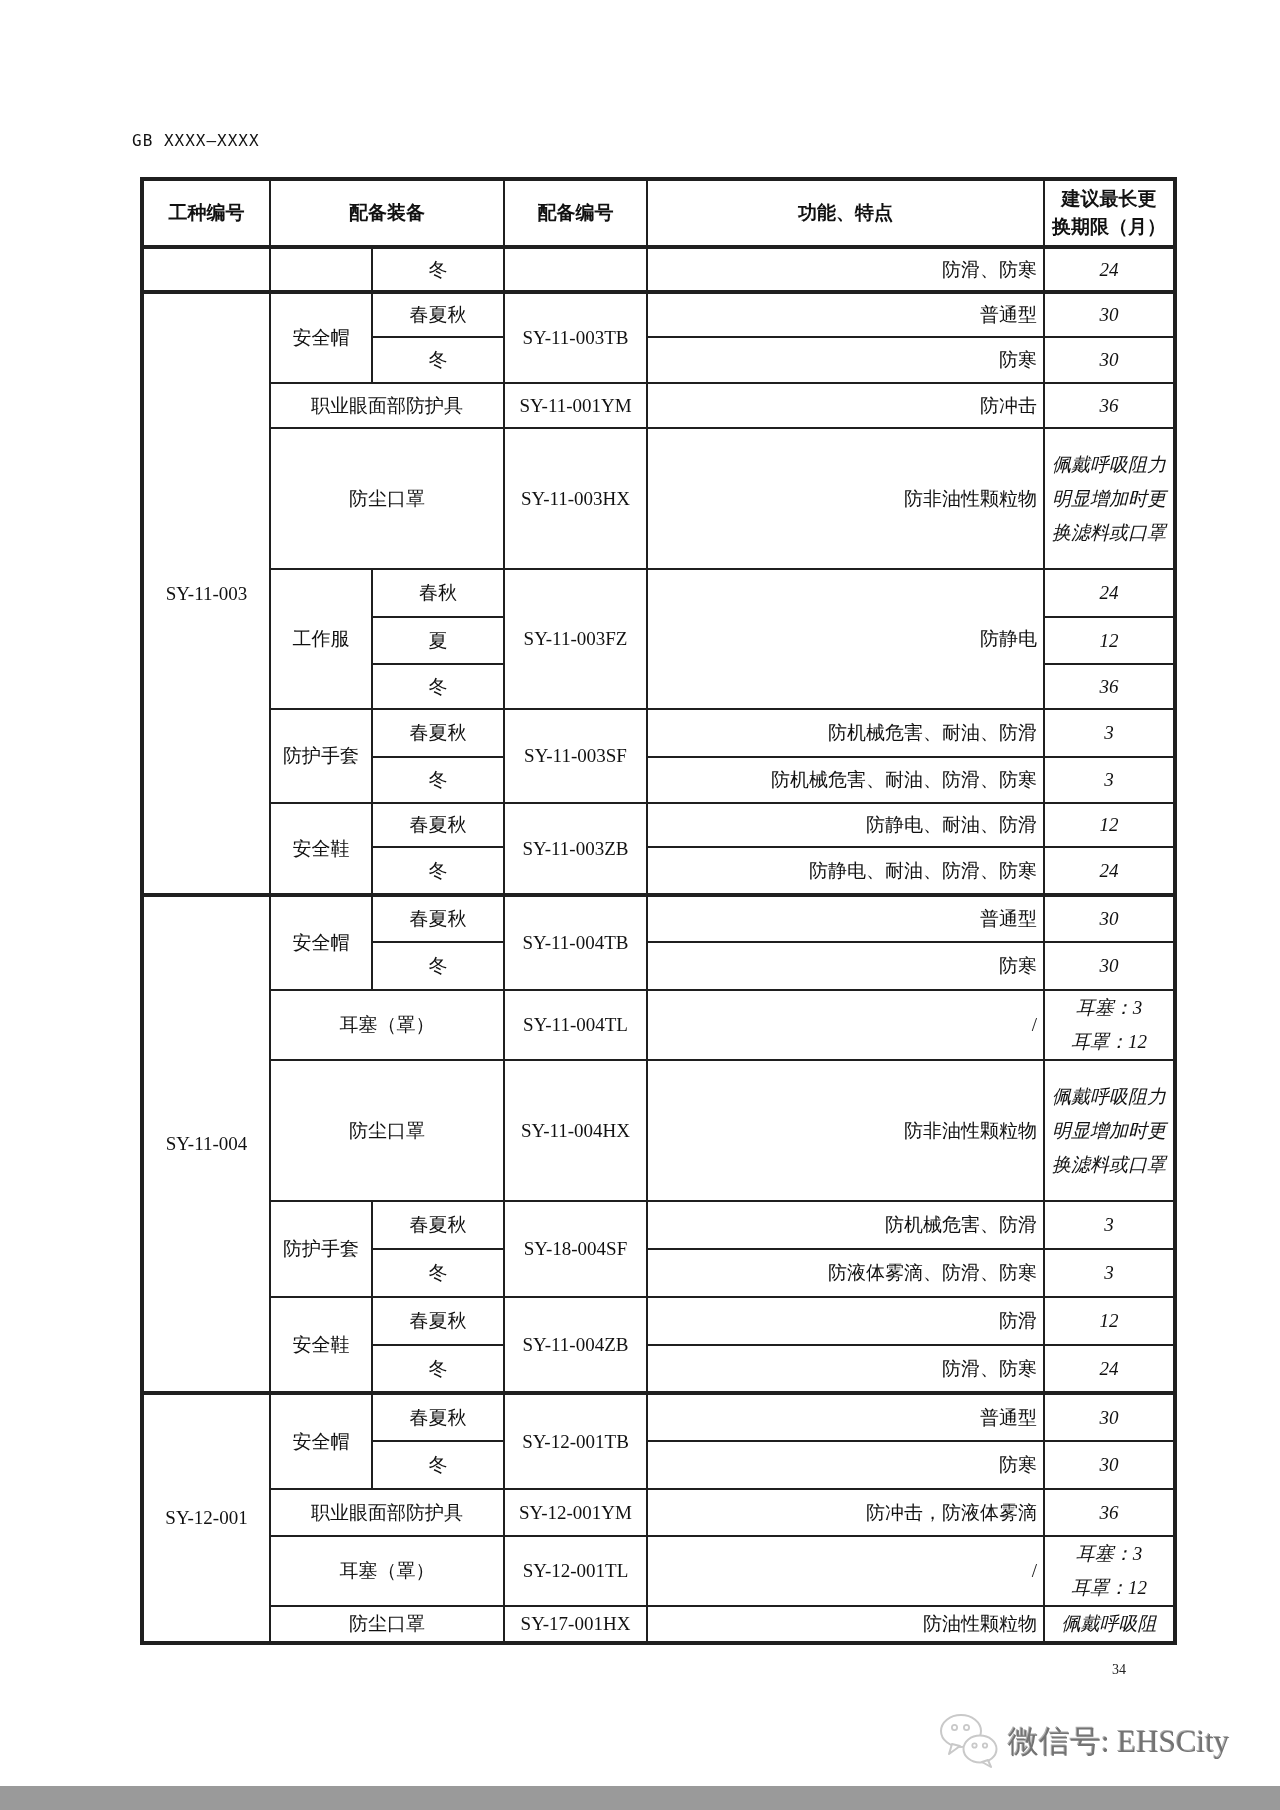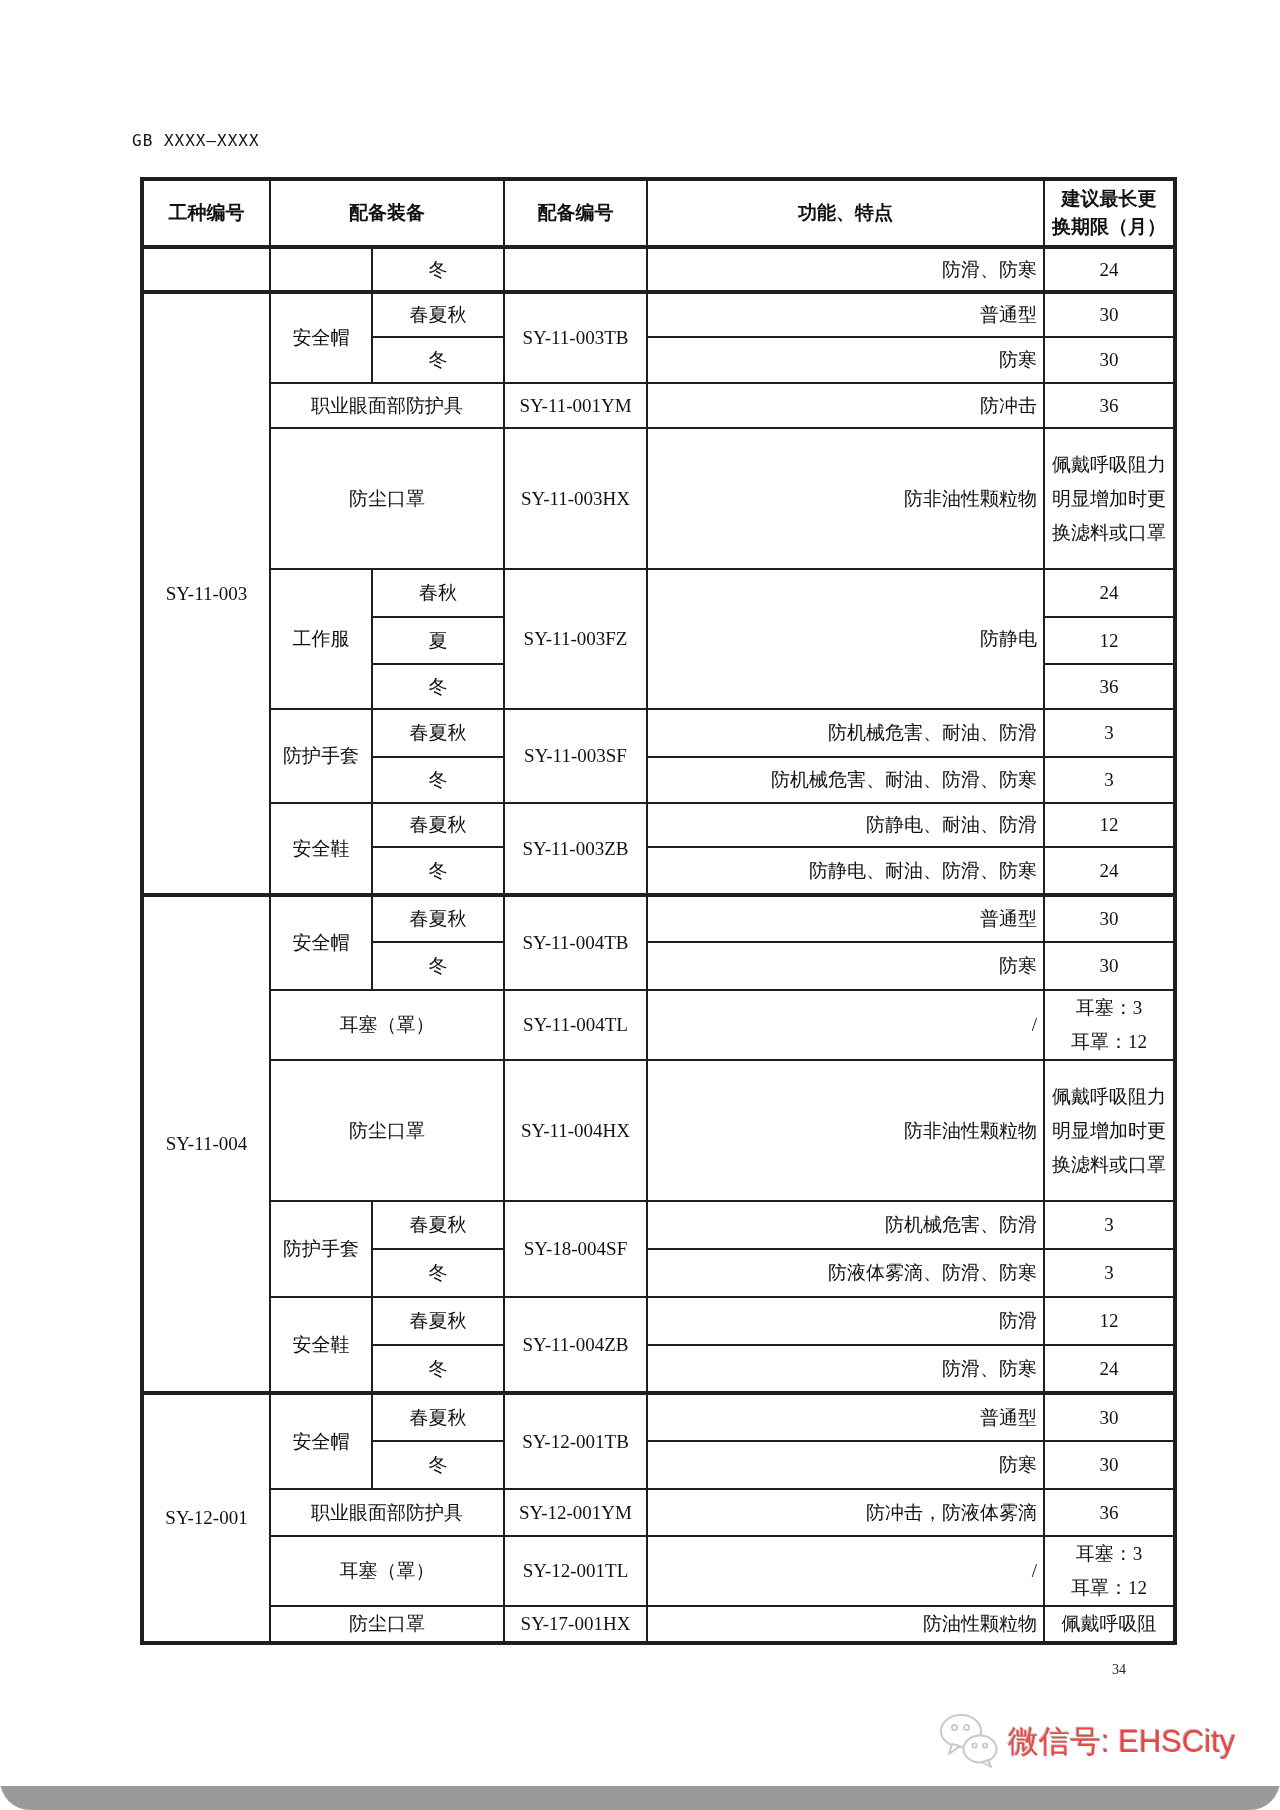--- a/index.html
+++ b/index.html
@@ -7,21 +7,20 @@
     font-family: "Liberation Serif", serif;
     background: #ffffff;
   }
   .page {
     position: relative;
     width: 1280px;
     height: 1810px;
     background: #ffffff;
     overflow: hidden;
     color: #1a1a1a;
-    border-radius: 30px;
   }
   .doc-code {
     position: absolute;
     left: 132px;
     top: 131px;
     font-family: "DejaVu Sans Mono", monospace;
     font-size: 16px;
     letter-spacing: 1px;
     color: #111111;
   }
@@ -51,41 +50,42 @@
     line-height: 28px;
   }
   table.ppe td.c-features {
     text-align: right;
     padding-left: 12px;
     padding-right: 6px;
   }
   table.ppe td.c-months {
     white-space: pre-line;
     line-height: 34px;
+    font-style: italic;
   }
   tr.group-start td { border-top: 4px solid #1f1f1f; }
   .page-number {
     position: absolute;
     left: 1112px;
     top: 1662px;
     font-size: 14px;
     color: #222222;
   }
   .footer-brand {
     position: absolute;
     left: 938px;
     top: 1712px;
     display: flex;
     align-items: center;
     gap: 8px;
   }
   .footer-brand .wechat-text {
-    font-family: Liberation Sans, sans-serif;
+    font-family: Liberation Serif, serif;
     font-size: 31px;
-    color: #ef4444;
+    color: #737373;
     text-shadow: -1px -1px 0 #b2b2b2, 1px 1px 0 #ffffff;
     white-space: nowrap;
   }
   .bottom-bar {
     position: absolute;
     left: 0;
     top: 1786px;
     width: 1280px;
     height: 24px;
     background: #9a9a9a;

